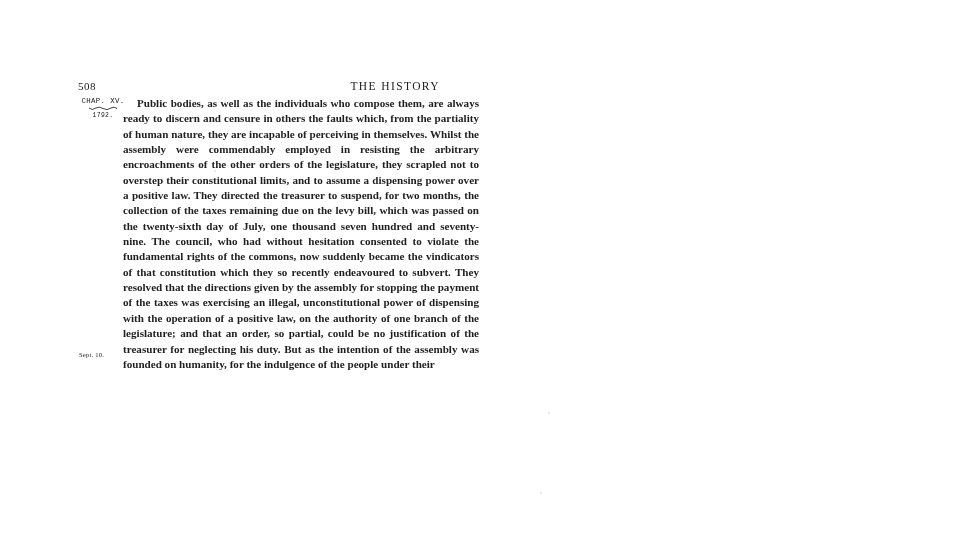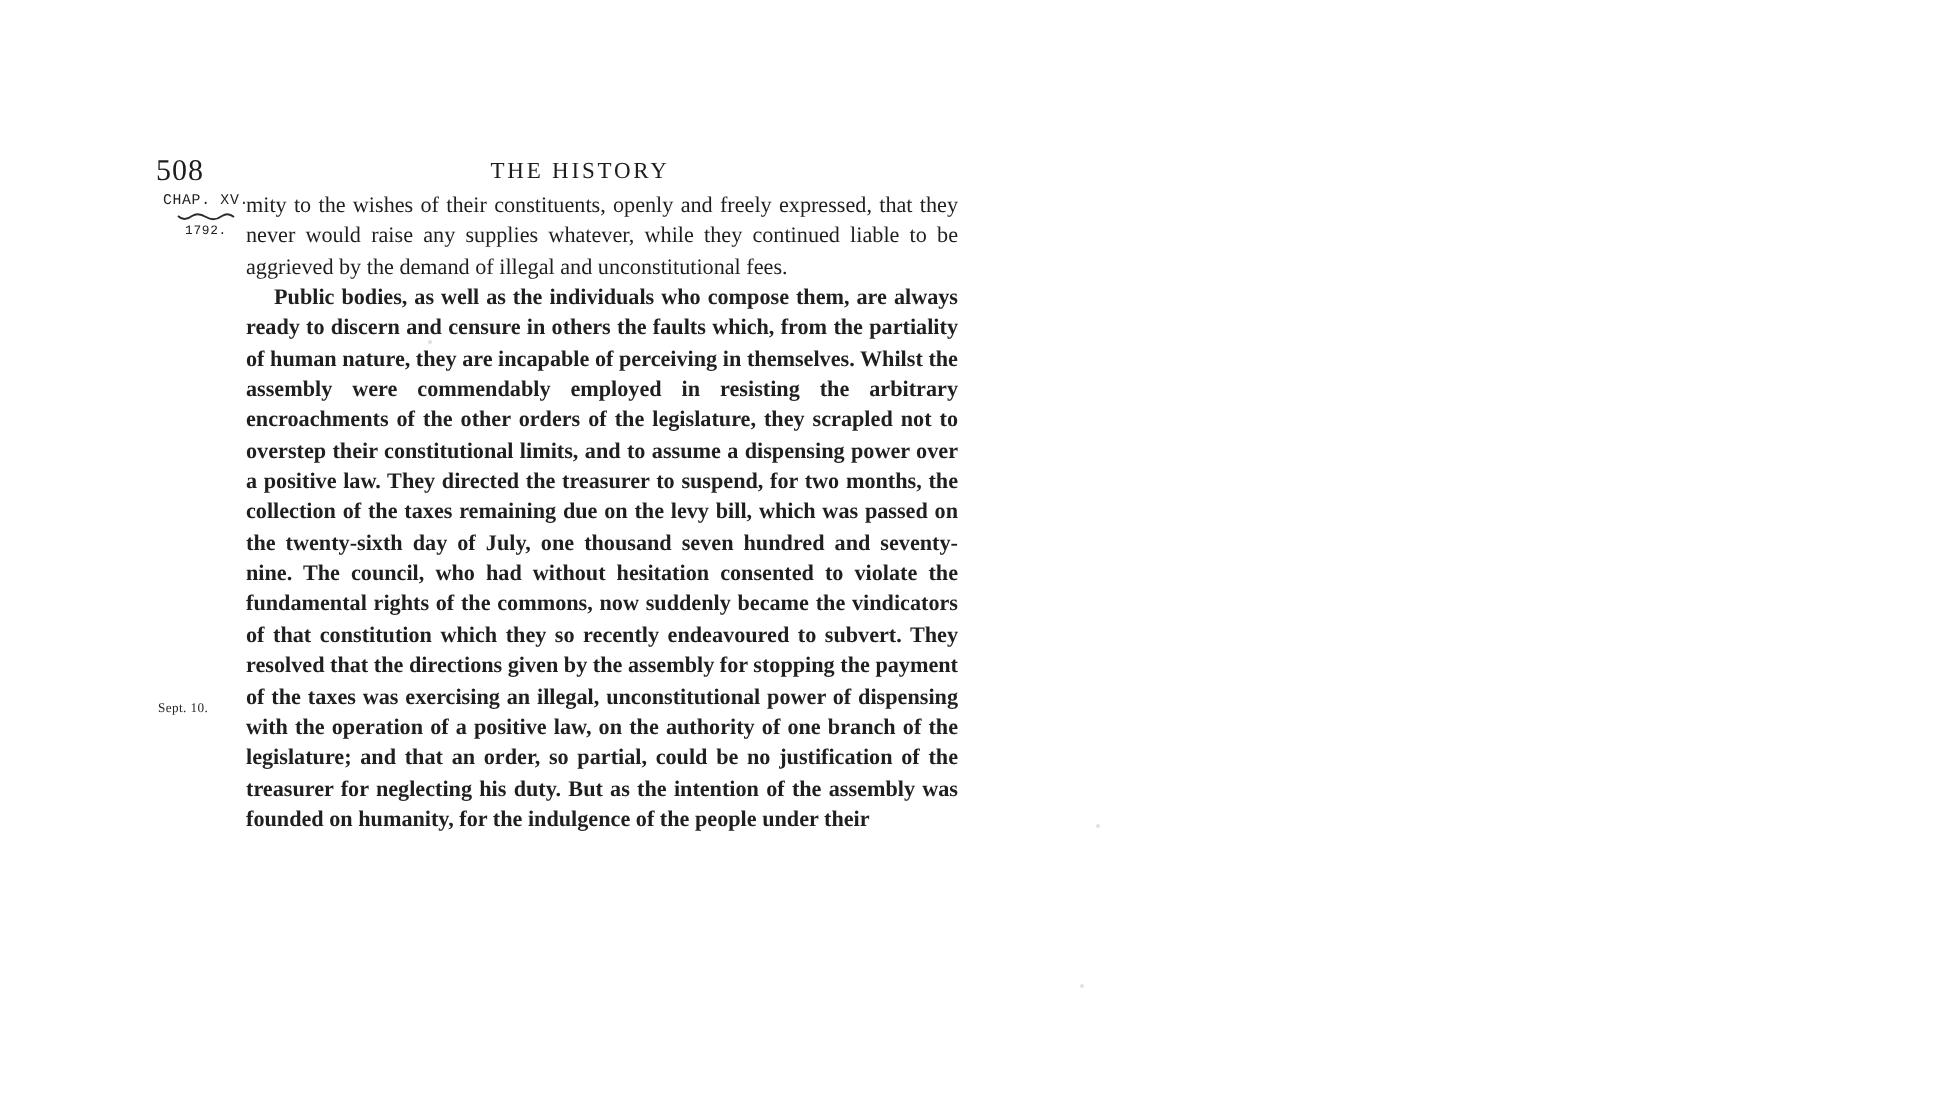--- a/index.html
+++ b/index.html
@@ -40,27 +40,27 @@
     top: 78px;
     height: 16px;
     line-height: 16px;
     font-size: 11.5px;
     letter-spacing: 1.4px;
     color: #1d1d1d;
   }
   .folio {
     position: absolute;
     top: 78px;
-    font-size: 15px;
+    font-size: 11px;
     line-height: 16px;
     letter-spacing: 0.5px;
     color: #1d1d1d;
   }
 
-  .left-head  { left: 140px; width: 300px; text-align: center; }
+  .left-head  { left: 140px; width: 300px; text-align: right; }
   .left-folio { left: 78px; }
 
   
   .column {
     position: absolute;
     font-size: 11.1px;
     line-height: 15.35px;
     text-align: justify;
     text-justify: inter-word;
     color: #1f1f1f;
@@ -128,21 +128,20 @@
         <svg viewBox="0 0 30 5" xmlns="http://www.w3.org/2000/svg">
           <path d="M1 2 Q4 5 8 2 Q11 0 15 2.5 Q19 5 23 2 Q26 0 29 2.5" fill="none" stroke="#2b2b2b" stroke-width="0.9"></path>
         </svg>
       </span>
       <span class="chap-year">1792.</span>
     </div>
 
     <div class="date-note date-left">Sept. 10.</div>
 
     <div class="column col-left">
-      <p>mity to the wishes of their constituents, openly and freely expressed, that they never would raise any supplies whatever, while they continued liable to be aggrieved by the demand of illegal and unconstitutional fees.</p>
       <p class="indent">Public bodies, as well as the individuals who compose them, are always ready to discern and censure in others the faults which, from the partiality of human nature, they are incapable of perceiving in themselves. Whilst the assembly were commendably employed in resisting the arbitrary encroachments of the other orders of the legislature, they scrapled not to overstep their constitutional limits, and to assume a dispensing power over a positive law. They directed the treasurer to suspend, for two months, the collection of the taxes remaining due on the levy bill, which was passed on the twenty-sixth day of July, one thousand seven hundred and seventy-nine. The council, who had without hesitation consented to violate the fundamental rights of the commons, now suddenly became the vindicators of that constitution which they so recently endeavoured to subvert. They resolved that the directions given by the assembly for stopping the payment of the taxes was exercising an illegal, unconstitutional power of dispensing with the operation of a positive law, on the authority of one branch of the legislature; and that an order, so partial, could be no justification of the treasurer for neglecting his duty. But as the intention of the assembly was founded on humanity, for the indulgence of the people under their</p>
     </div>
   </div>
 
   <div class="page page-right">
     <div class="skew-right">
 
       
 
       

